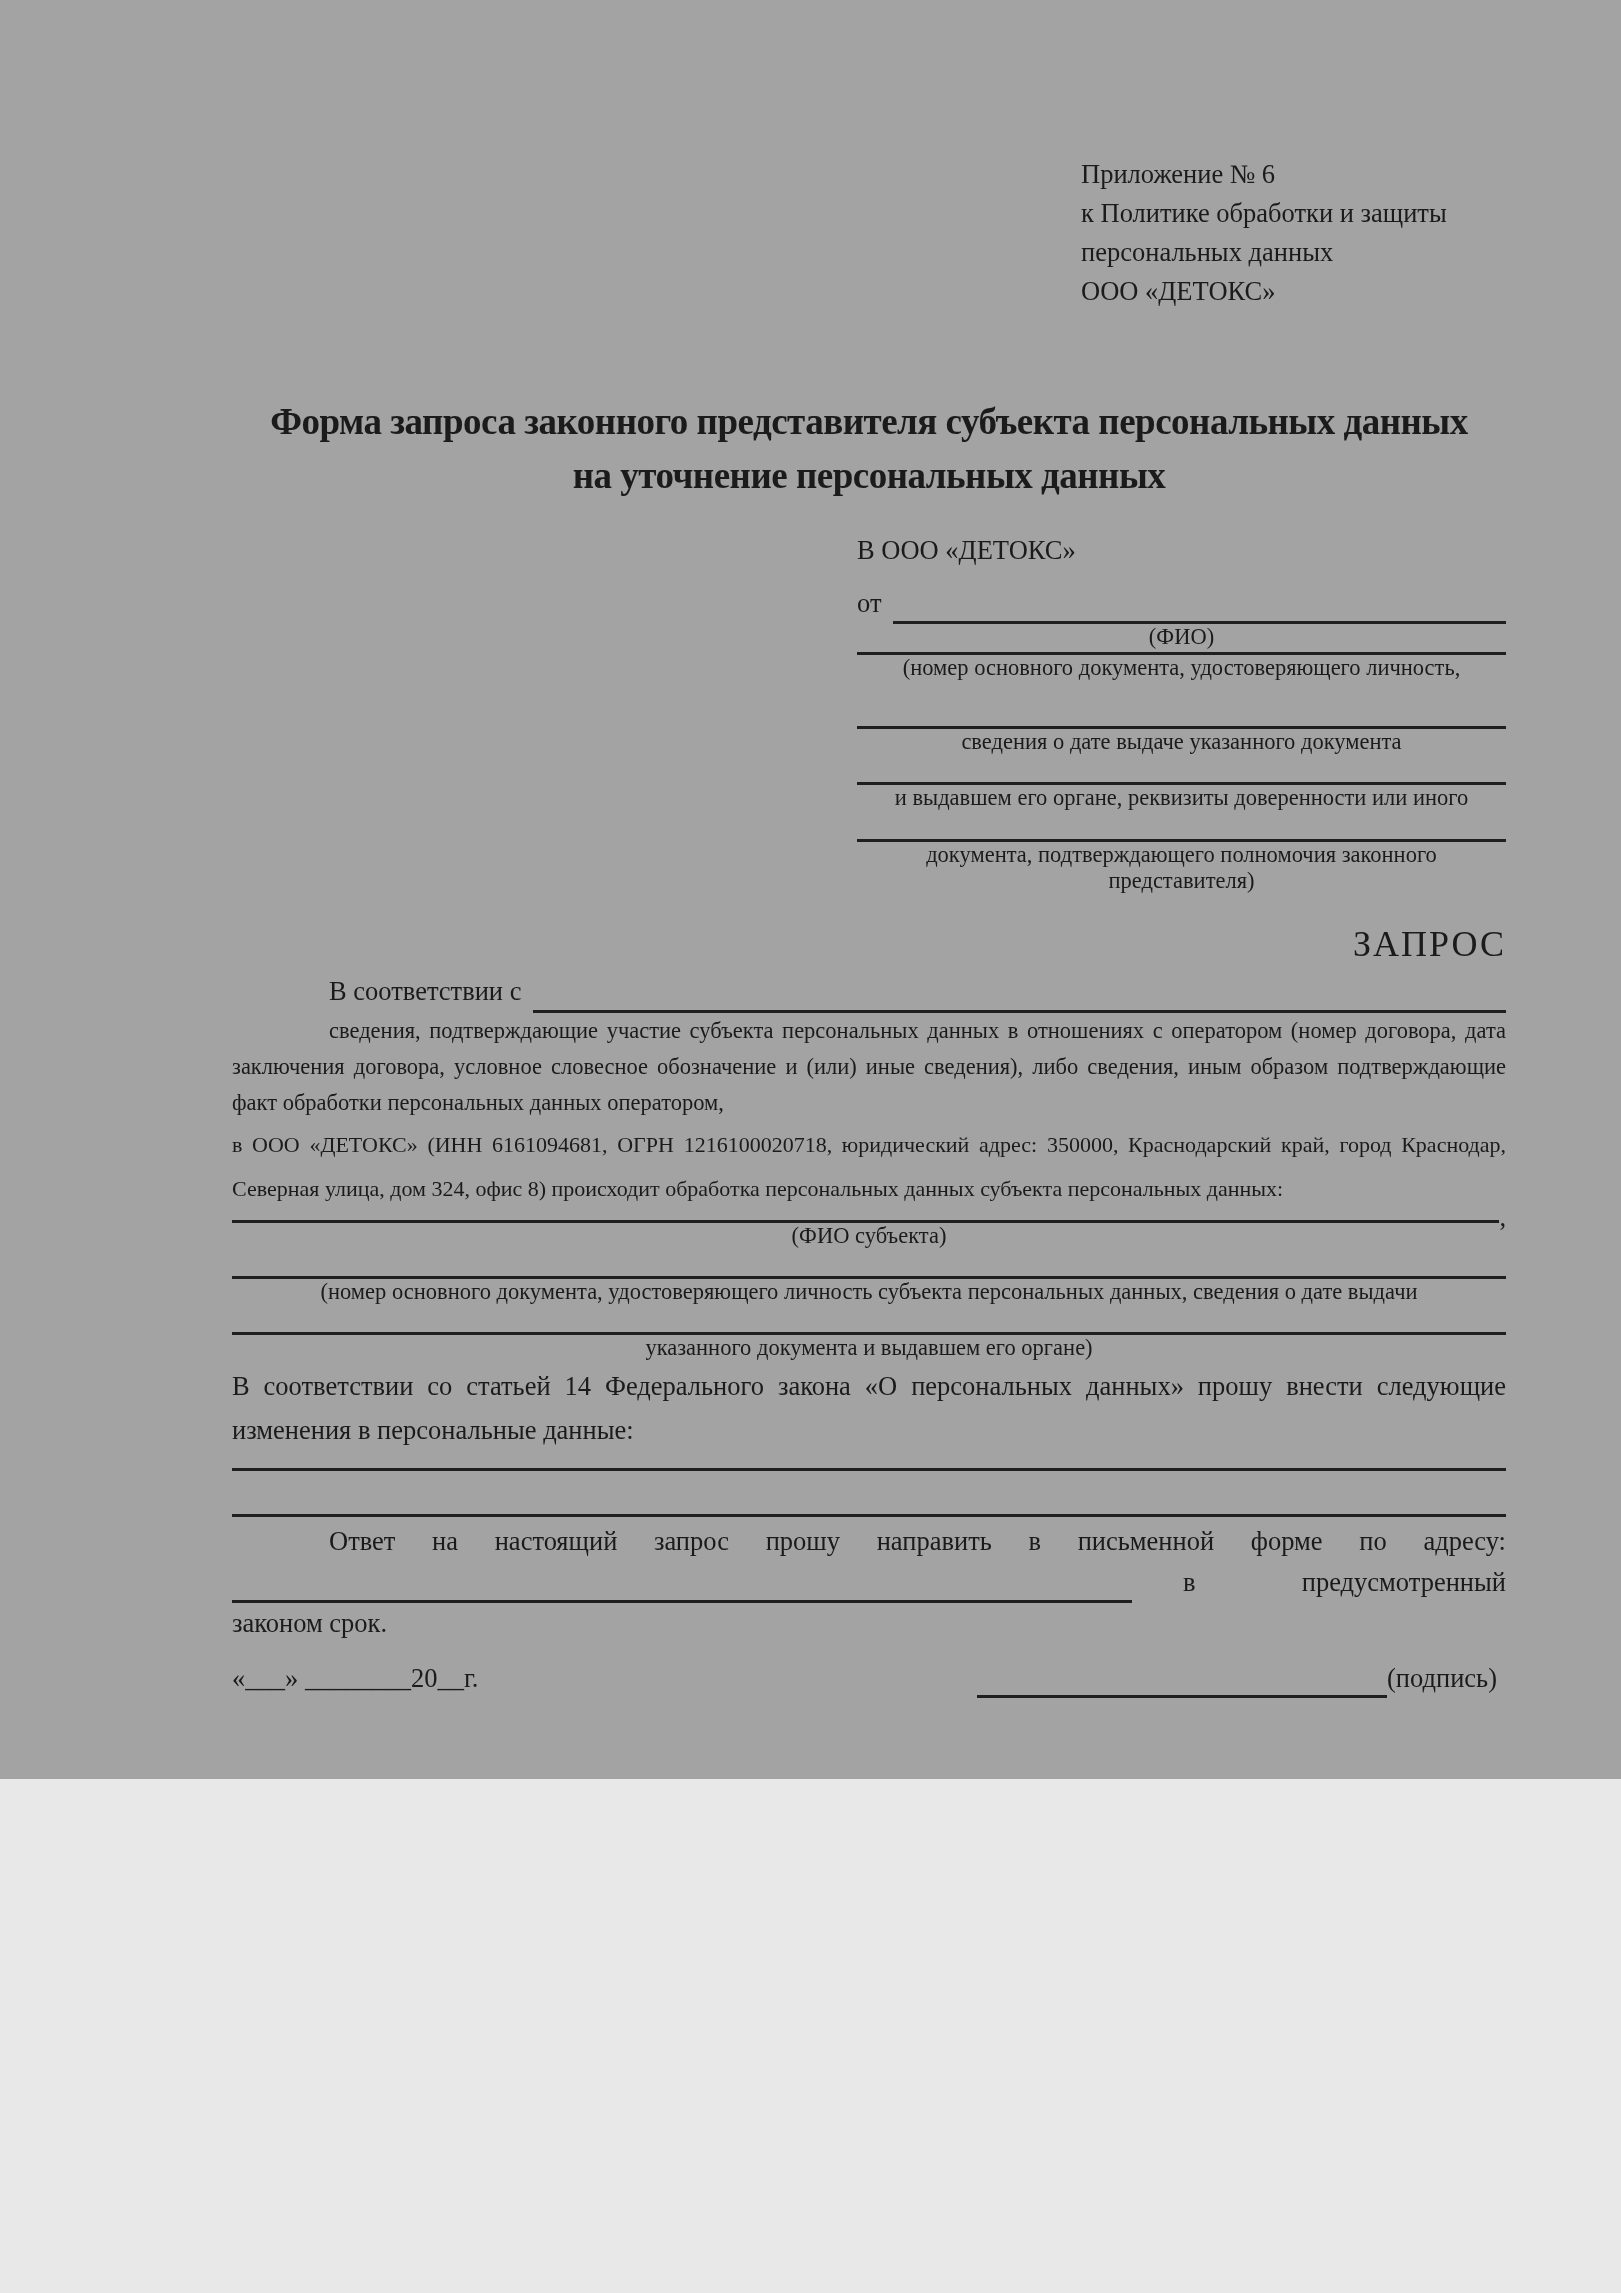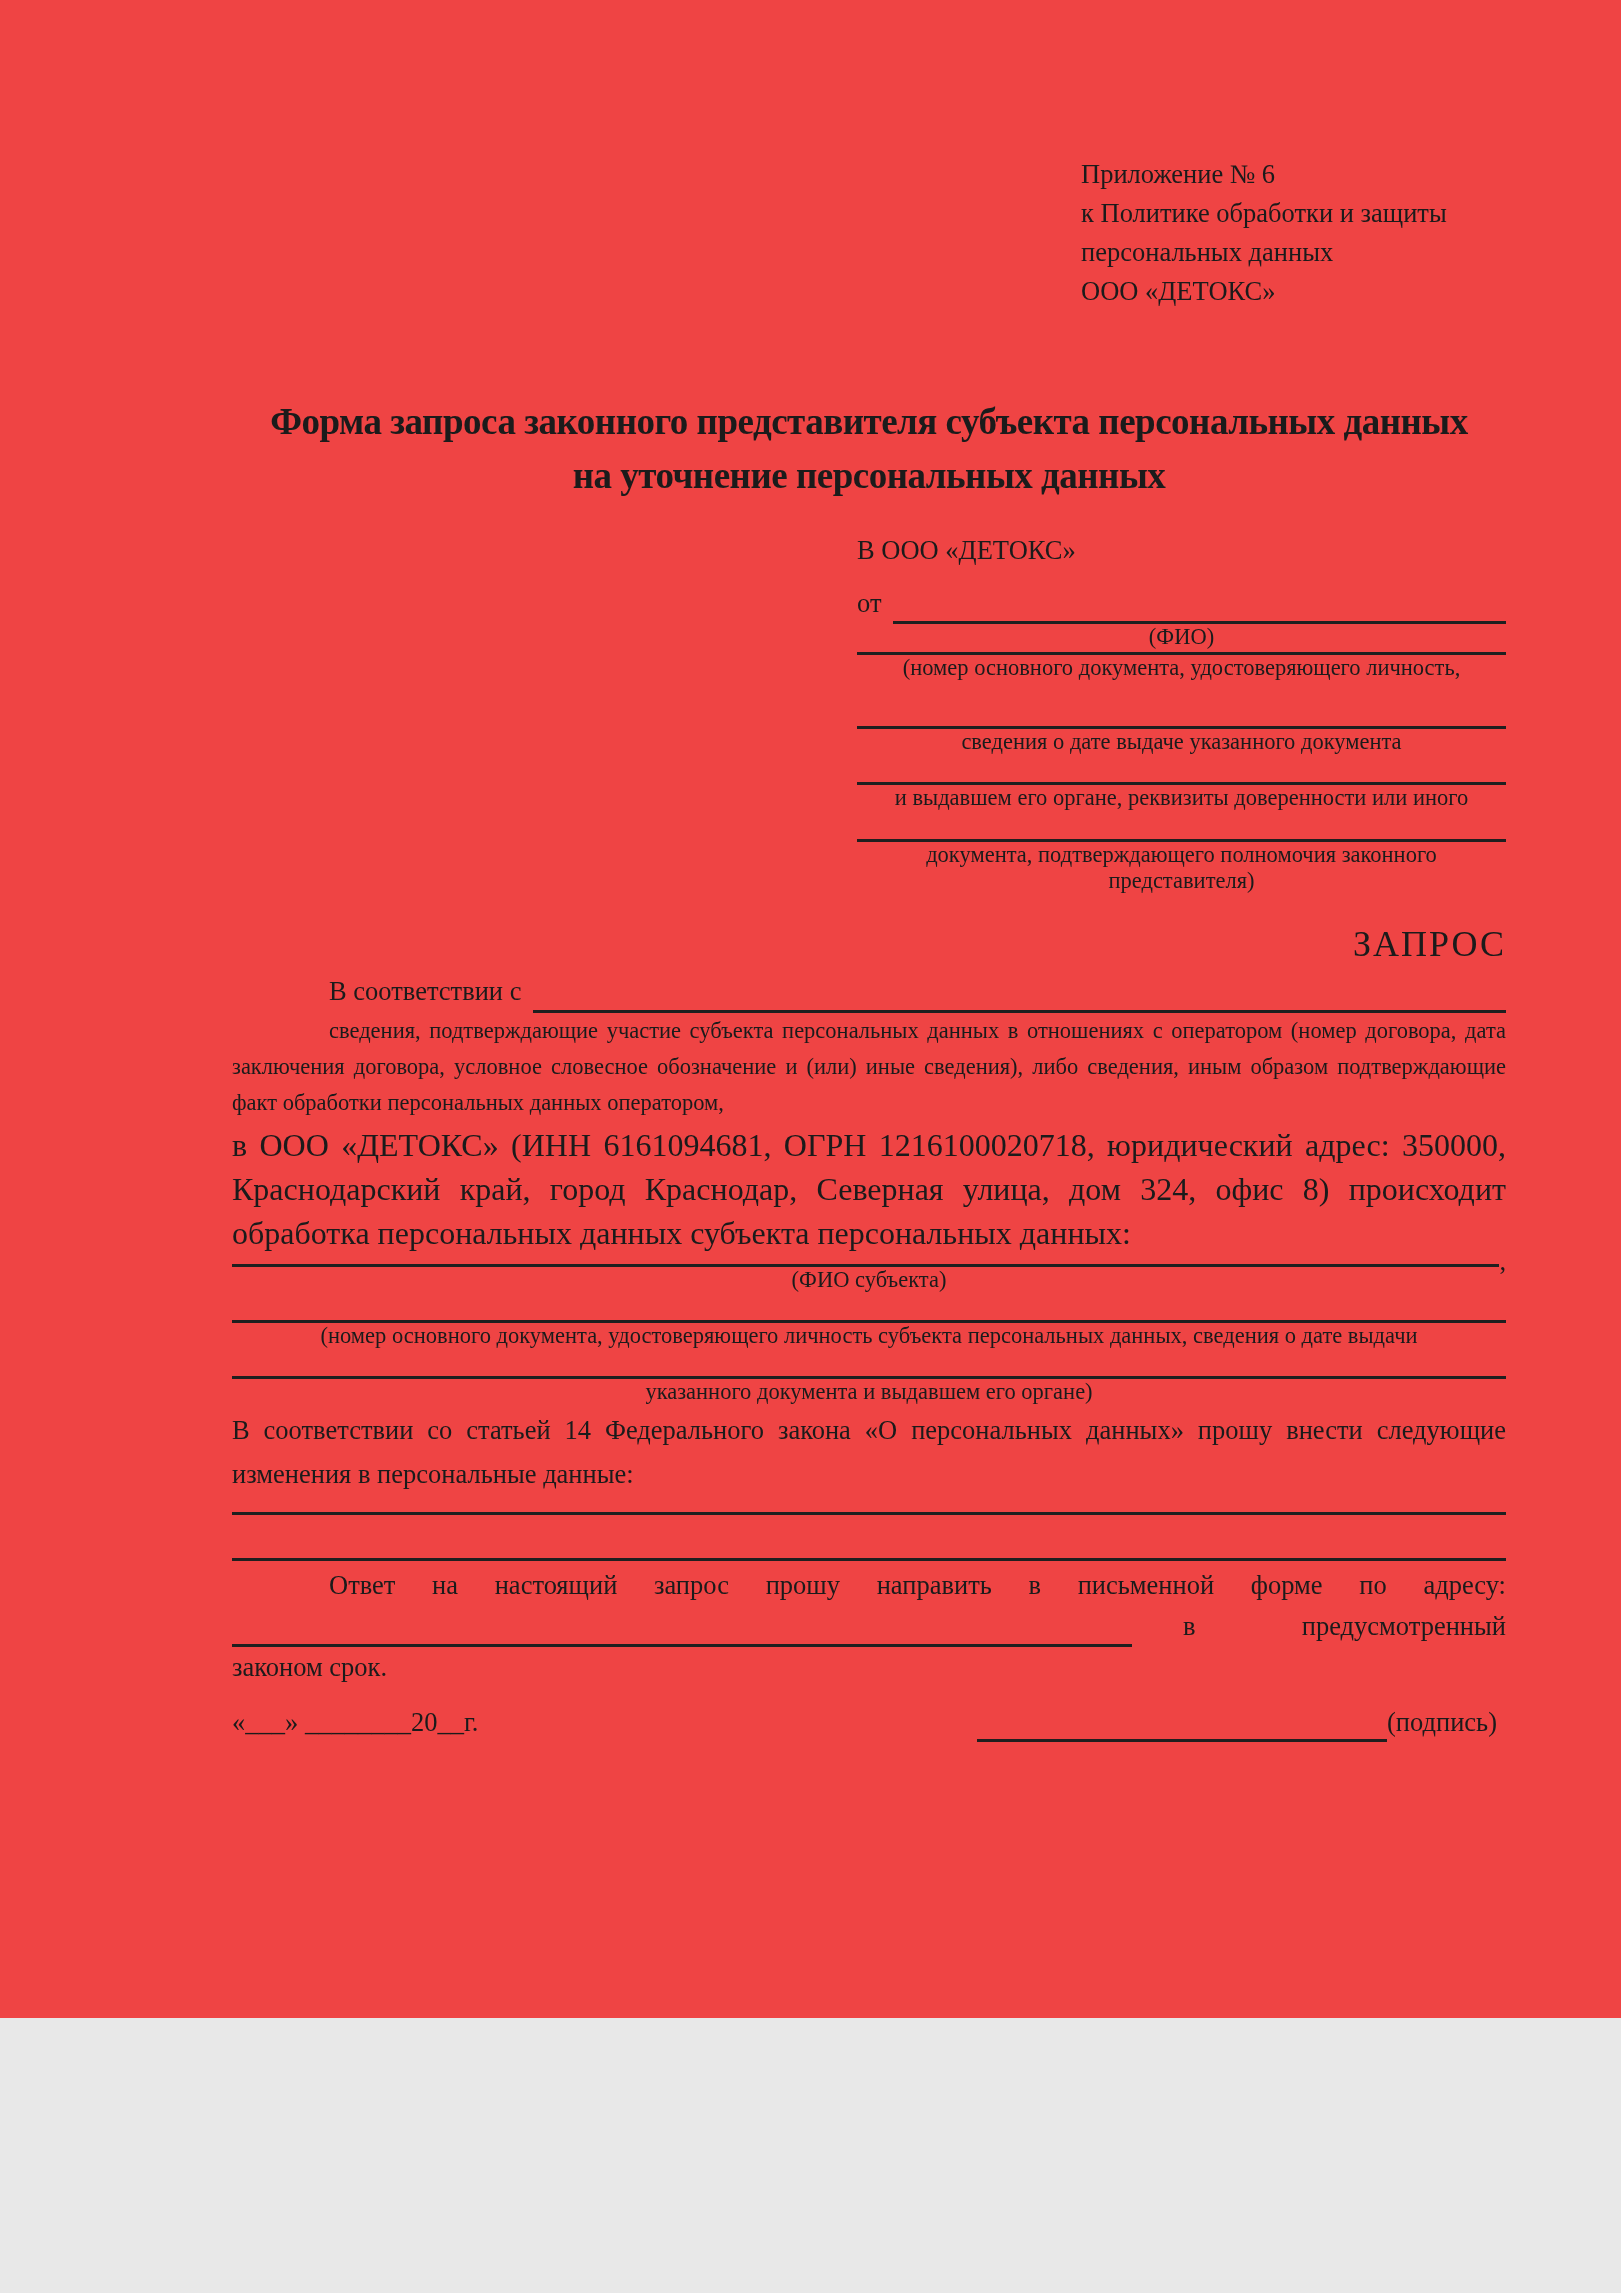--- a/index.html
+++ b/index.html
@@ -1,19 +1,19 @@
 <!DOCTYPE html>
 <html><head>
 <meta charset="utf-8">
 <style>
   html,body{margin:0;padding:0;background:#e8e8e8;}
   .page{
     position:relative;
-    width:1621px;height:2018px;
-    background:#ef4444;
+    width:1621px;height:1779px;
+    background:#a3a3a3;
     box-sizing:border-box;
     padding:155px 115px 0 232px;
     font-family:"Liberation Serif","DejaVu Serif",serif;
     color:#1b1b1b;
     overflow:hidden;
     margin:0 auto;
   }
   
   .appendix{margin-left:849px;font-size:26.5px;line-height:39px;}
   
@@ -25,21 +25,21 @@
   .from-row .lbl{padding-right:11.8px;}
   .fill{flex:1;border-bottom:3.9px solid #1f1f1f;}
   .cap{font-size:22.5px;line-height:25.5px;text-align:center;}
   .blank{border-bottom:3.9px solid #1f1f1f;}
   .b1{height:2.9px;} .b2{height:45px;} .b3{height:27.4px;} .b4{height:29px;}
   
   .zapros{margin-top:29px;text-align:right;font-size:36px;line-height:44px;letter-spacing:2px;}
   .opener{display:flex;margin-top:3.9px;font-size:26.5px;line-height:43px;padding-left:97px;}
   .opener .lbl{padding-right:11.8px;white-space:nowrap;}
   .fineprint{font-size:22.5px;line-height:36px;text-align:justify;text-indent:97px;}
-  .bodypara{font-size:32px;line-height:44px;text-align:justify;margin-top:2px;}
+  .bodypara{font-size:22px;line-height:44px;text-align:justify;margin-top:2px;}
   .comma-row{display:flex;align-items:flex-end;font-size:26.5px;height:11.8px;}
   .comma-row .fill{height:100%;}
   .comma-row .comma{line-height:9.8px;}
   .wideblank{border-bottom:3.9px solid #1f1f1f;height:27.4px;}
   .law{font-size:26.5px;line-height:44px;text-align:justify;margin-top:3.9px;}
   .chg1{height:15.7px;border-bottom:3.9px solid #1f1f1f;}
   .chg2{height:43px;border-bottom:3.9px solid #1f1f1f;}
   .reply1{margin-top:3.9px;font-size:26.5px;line-height:41px;text-align:justify;text-align-last:justify;text-indent:97px;}
   .reply2{display:flex;align-items:flex-end;font-size:26.5px;line-height:41px;}
   .reply2 .addrline{width:900px;border-bottom:3.9px solid #1f1f1f;height:33px;}

